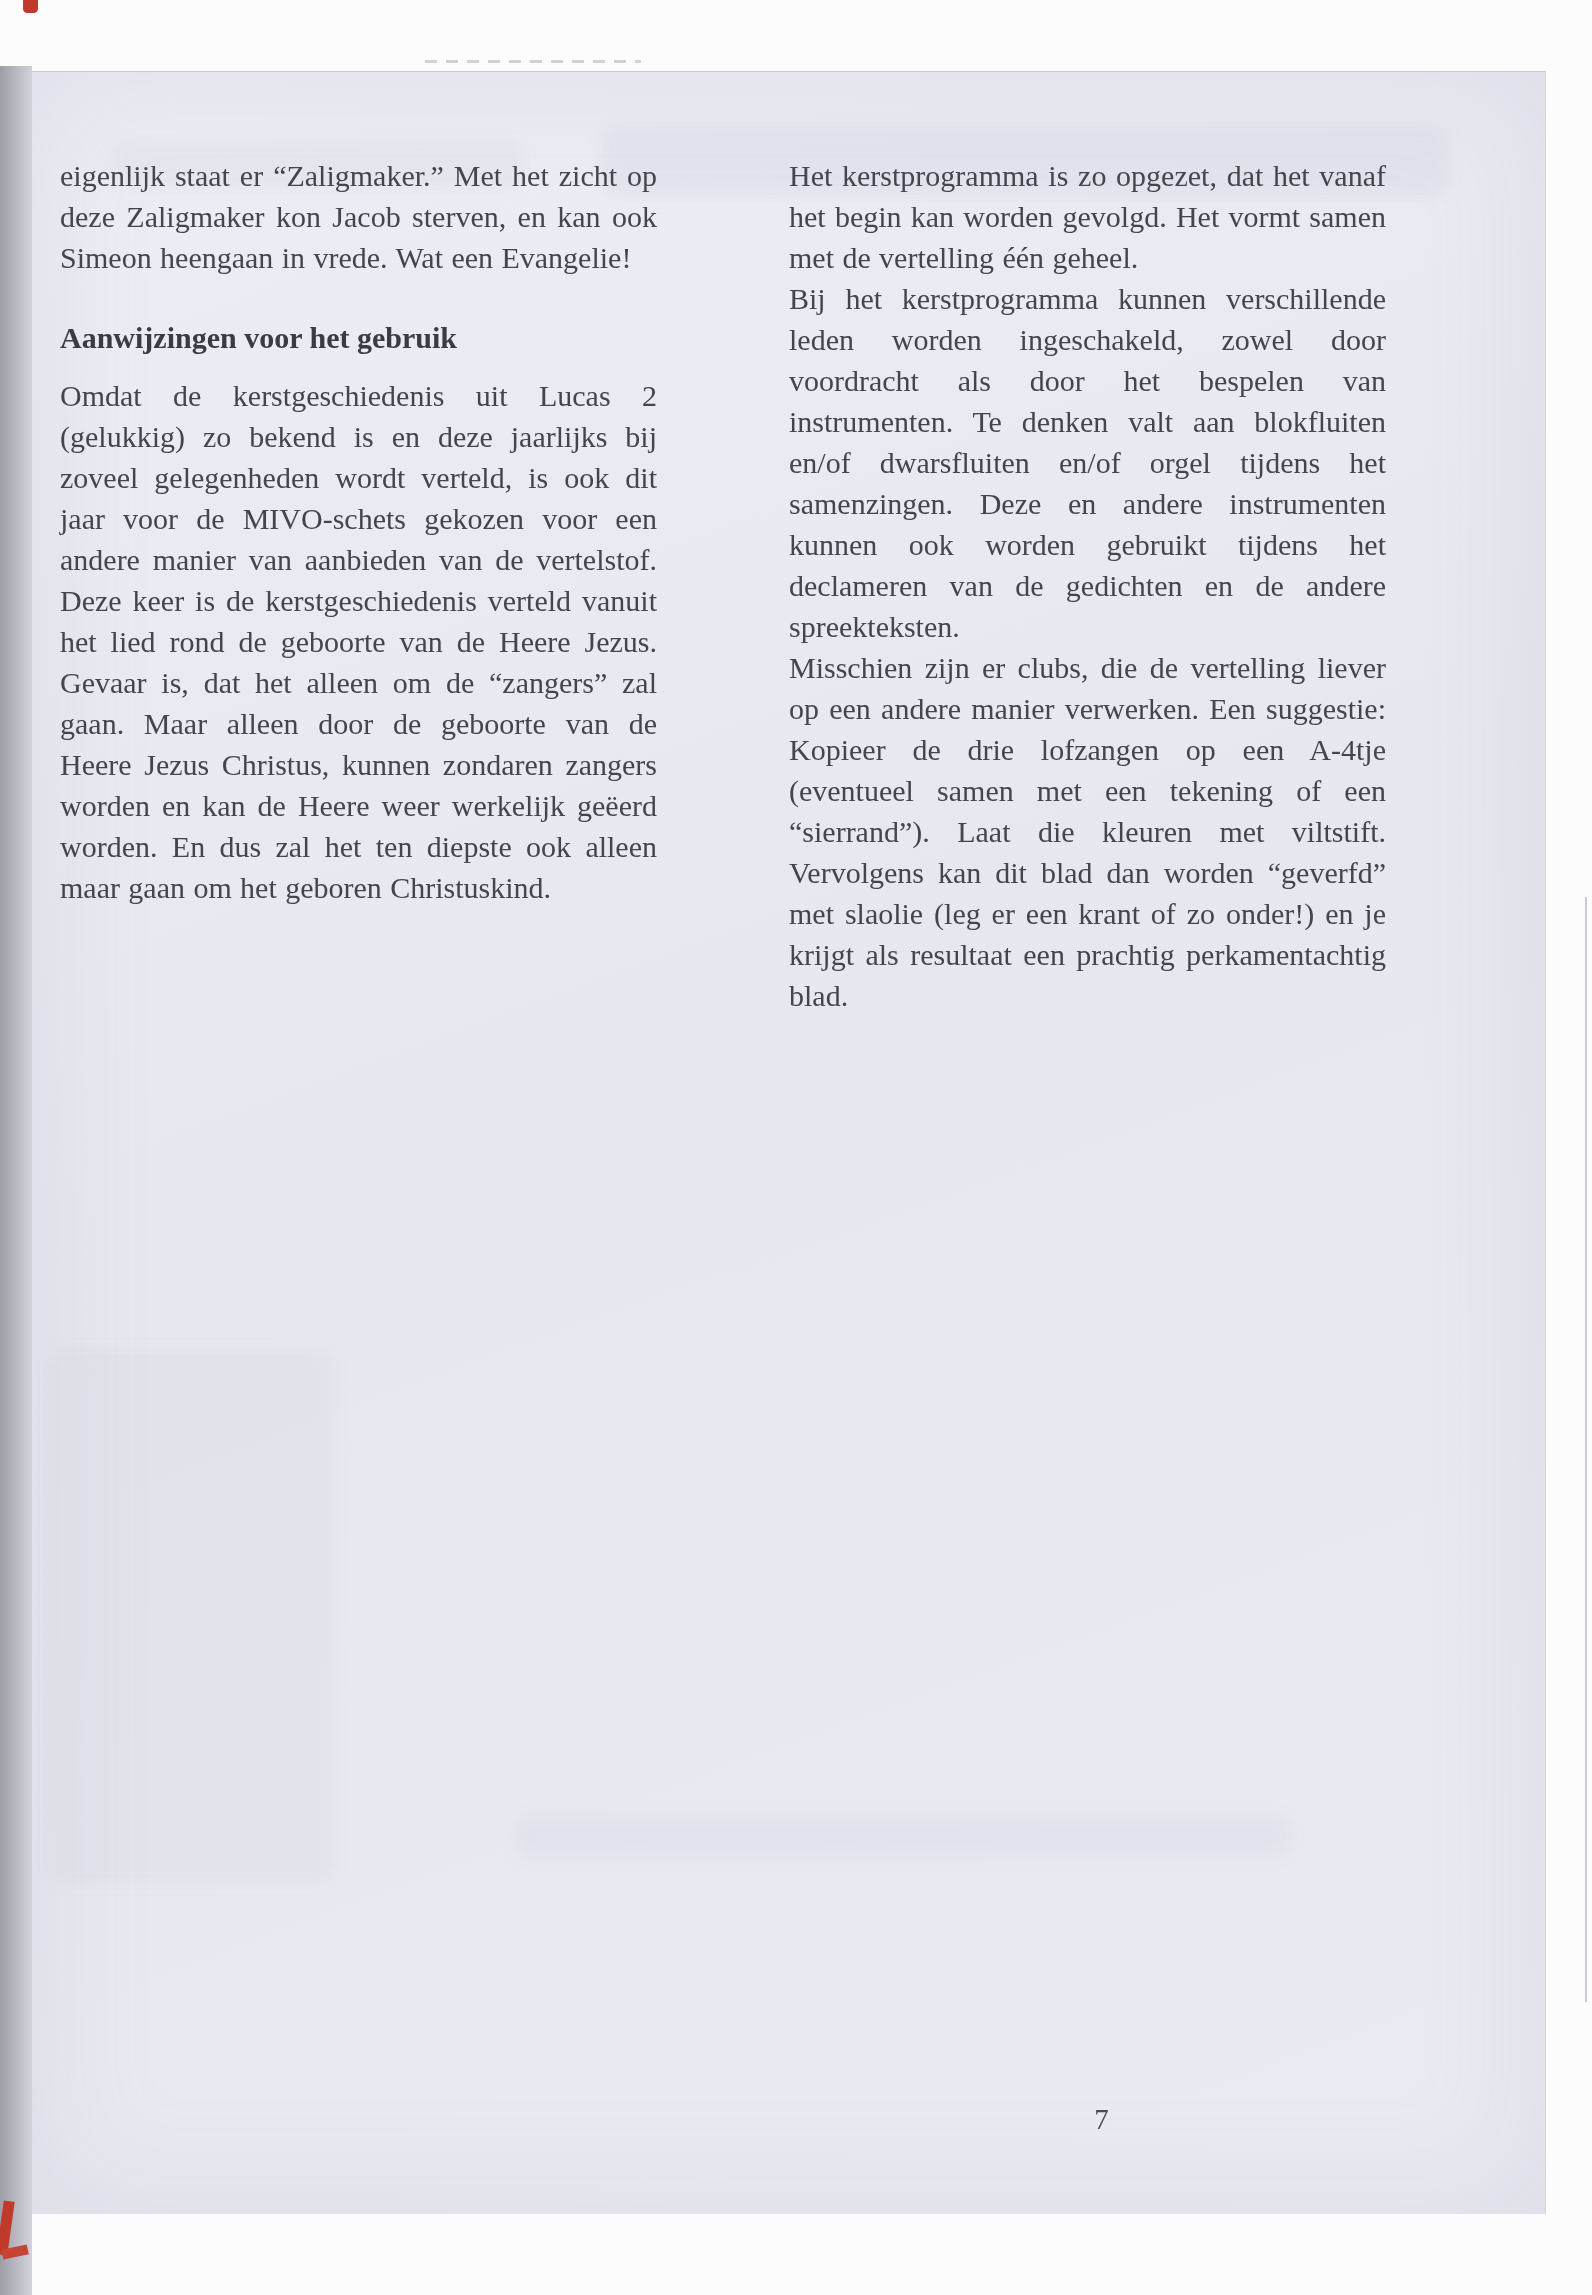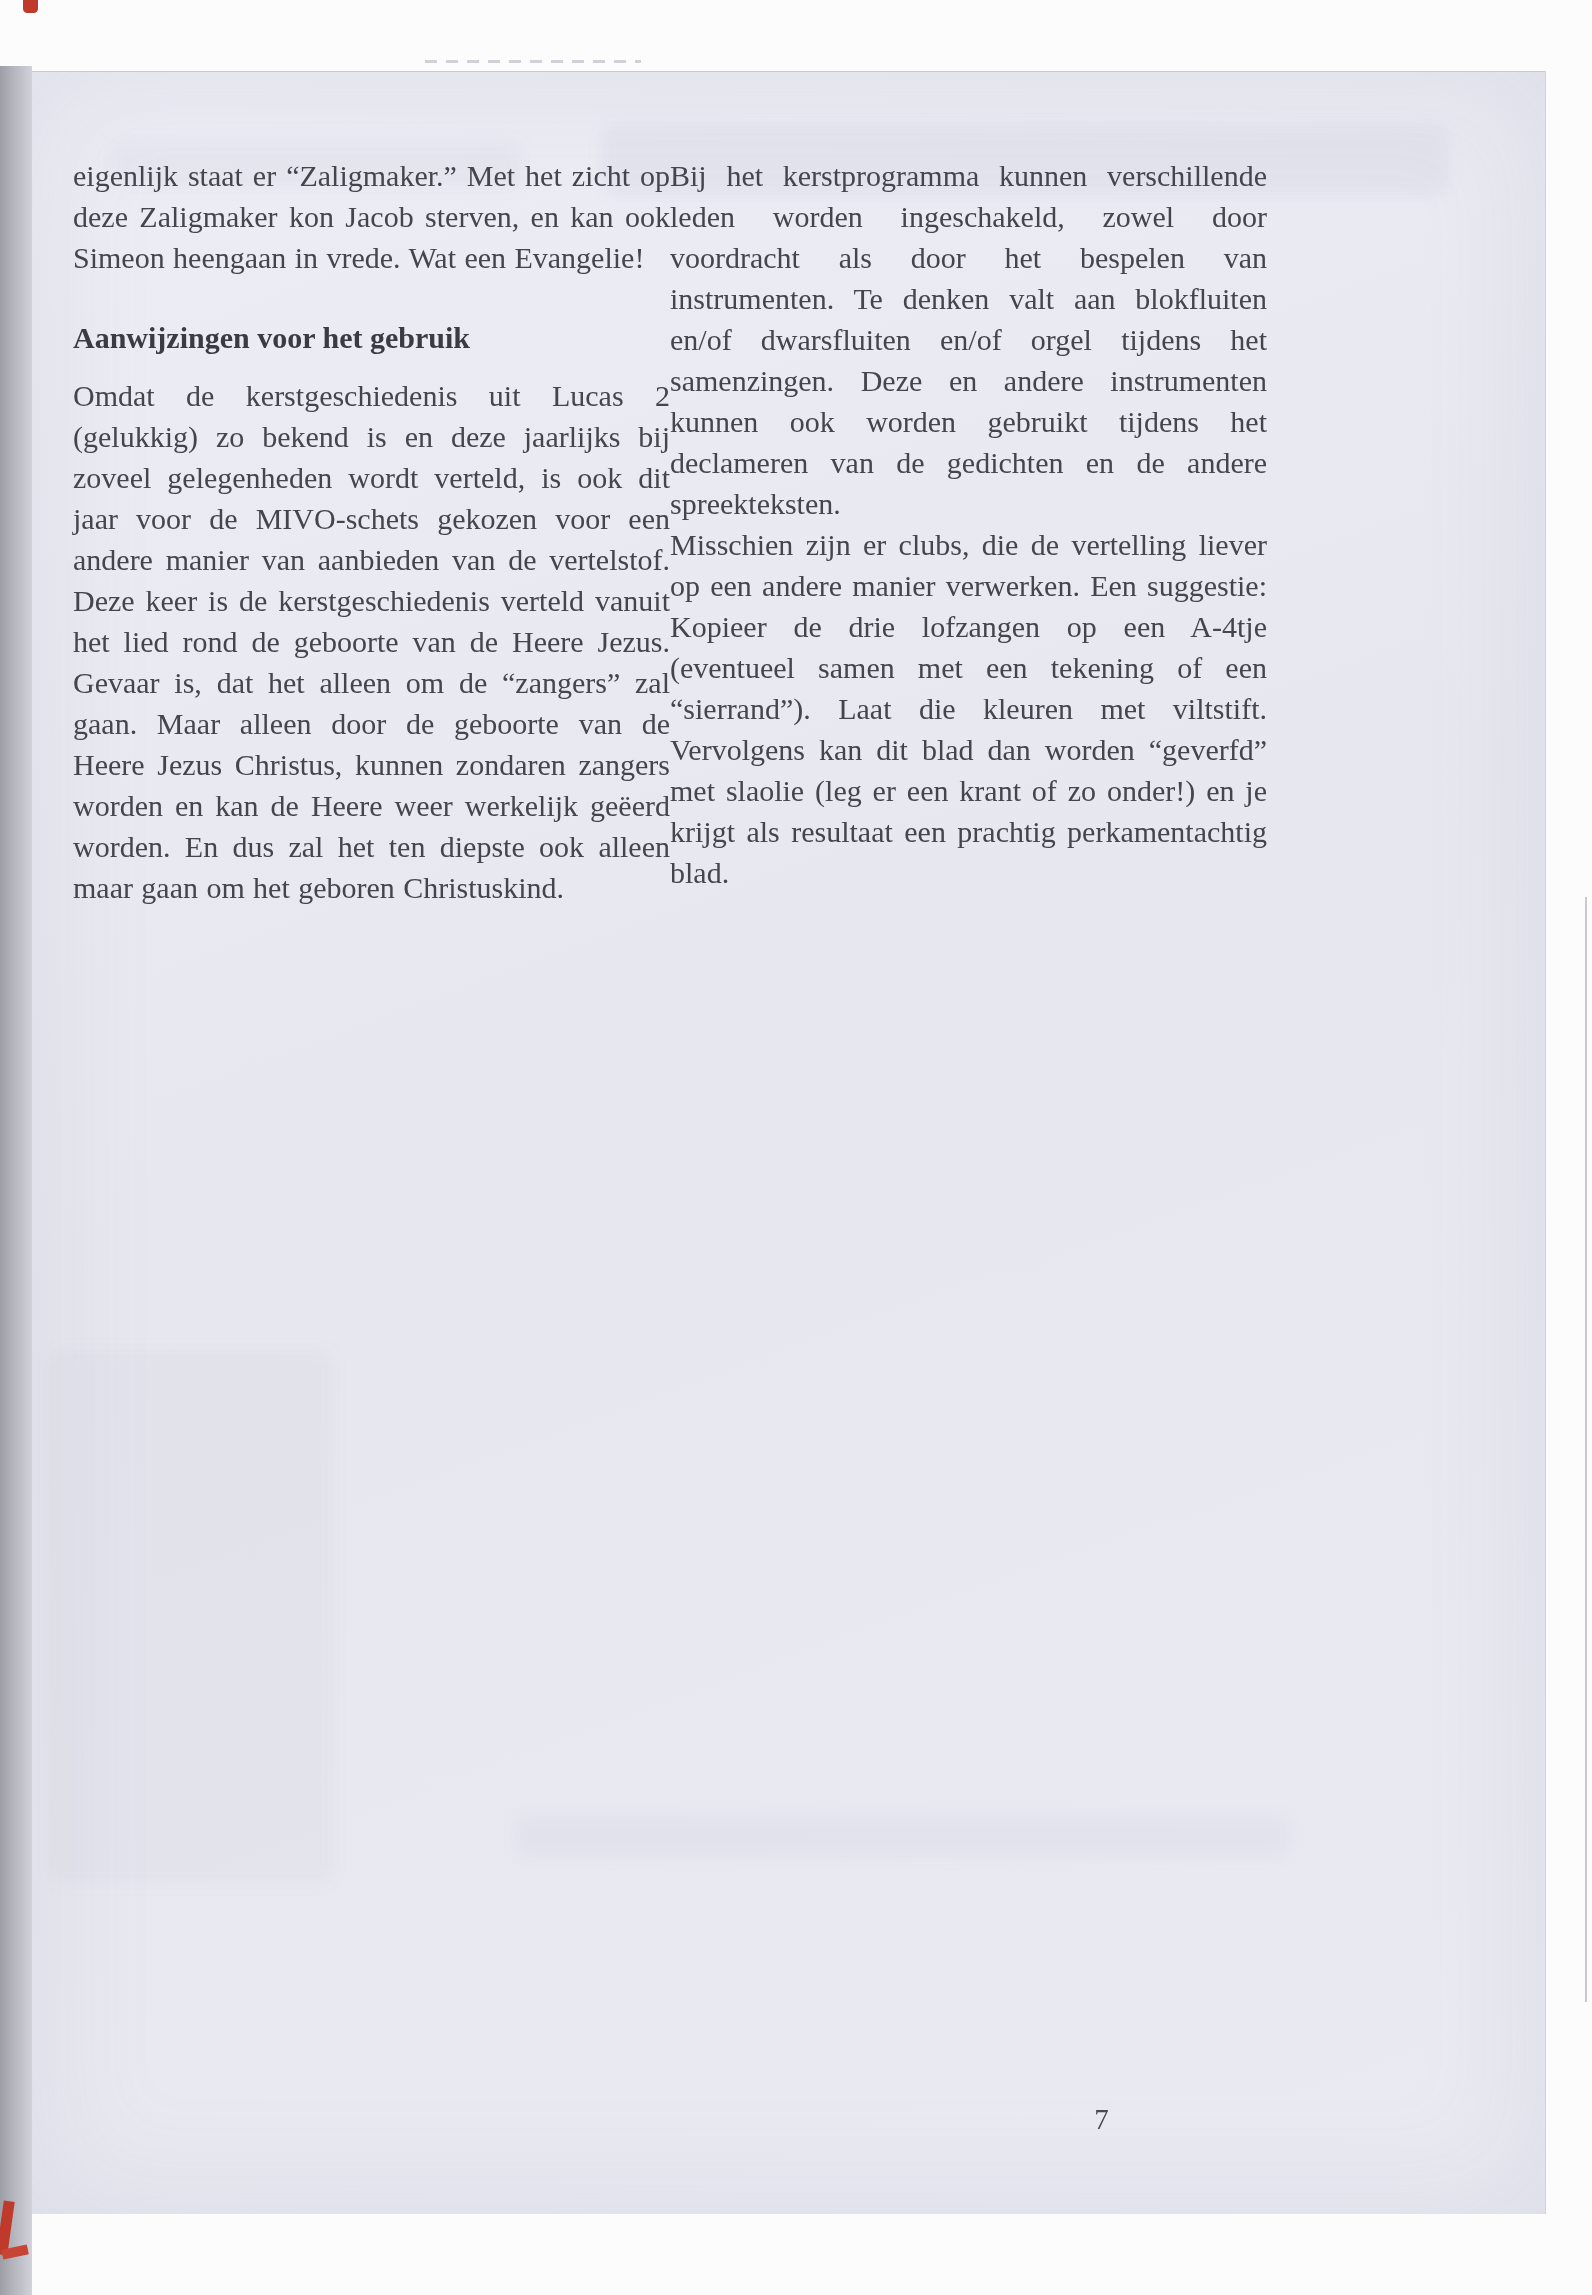--- a/index.html
+++ b/index.html
@@ -75,23 +75,24 @@
     top: 60px;
     width: 216px;
     height: 2.6px;
     background: repeating-linear-gradient(to right, #c6c6ce 0 12px, transparent 12px 21px);
     opacity: 0.8;
   }
 
   
   .content {
     position: absolute;
-    left: 41px;
+    left: 28px;
     top: 83px;
     display: flex;
+    gap: 132px;
   }
   .col { width: 597px; }
 
   .col p {
     margin: 0;
     font-size: 30px;
     line-height: 41px;
     color: #45454d;
     text-align: justify;
     word-spacing: 0.9px;
@@ -138,20 +139,21 @@
 
     <div class="content">
 
       <div class="col">
         <p>eigenlijk staat er “Zaligmaker.” Met het zicht op deze Zaligmaker kon Jacob sterven, en kan ook Simeon heengaan in vrede. Wat een Evangelie!</p>
         <h3>Aanwijzingen voor het gebruik</h3>
         <p>Omdat de kerstgeschiedenis uit Lucas 2 (gelukkig) zo bekend is en deze jaarlijks bij zoveel gelegenheden wordt verteld, is ook dit jaar voor de MIVO-schets gekozen voor een andere manier van aanbieden van de vertelstof. Deze keer is de kerstgeschiedenis verteld vanuit het lied rond de geboorte van de Heere Jezus. Gevaar is, dat het alleen om de “zangers” zal gaan. Maar alleen door de geboorte van de Heere Jezus Christus, kunnen zondaren zangers worden en kan de Heere weer werkelijk geëerd worden. En dus zal het ten diepste ook alleen maar gaan om het geboren Christuskind.</p>
       </div>
 
       <div class="col">
+        <p>Het kerstprogramma is zo opgezet, dat het vanaf het begin kan worden gevolgd. Het vormt samen met de vertelling één geheel.</p>
         <p>Bij het kerstprogramma kunnen verschillende leden worden ingeschakeld, zowel door voordracht als door het bespelen van instrumenten. Te denken valt aan blokfluiten en/of dwarsfluiten en/of orgel tijdens het samenzingen. Deze en andere instrumenten kunnen ook worden gebruikt tijdens het declameren van de gedichten en de andere spreekteksten.</p>
         <p class="gap-before">Misschien zijn er clubs, die de vertelling liever op een andere manier verwerken. Een suggestie: Kopieer de drie lofzangen op een A-4tje (eventueel samen met een tekening of een “sierrand”). Laat die kleuren met viltstift. Vervolgens kan dit blad dan worden “geverfd” met slaolie (leg er een krant of zo onder!) en je krijgt als resultaat een prachtig perkamentachtig blad.</p>
       </div>
 
     </div>
 
     <div class="page-number">7</div>
 
   </div>
 

